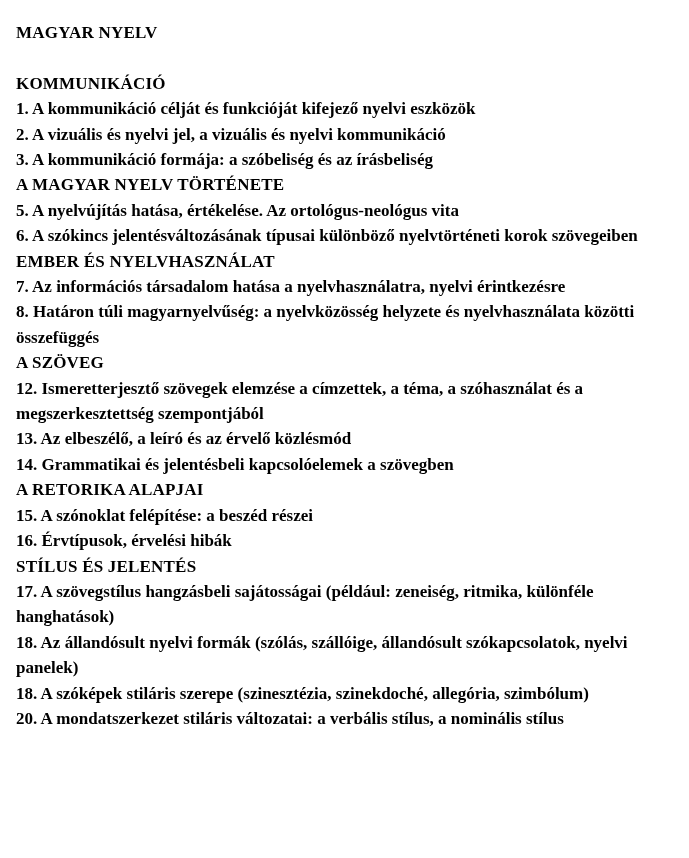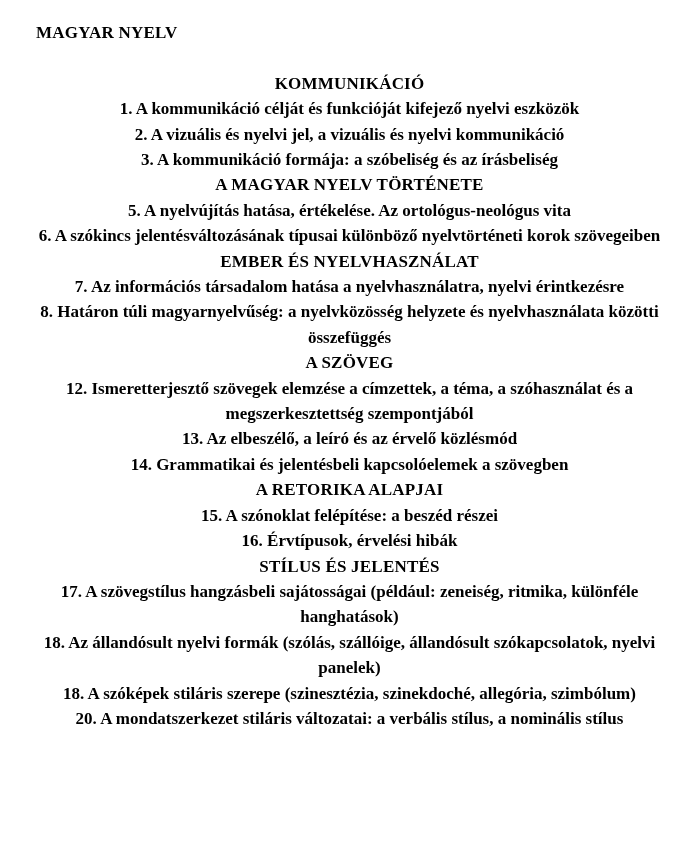--- a/index.html
+++ b/index.html
@@ -11,32 +11,31 @@
     width: 689px;
     height: 858px;
     overflow: hidden;
     font-family: "Liberation Serif", "DejaVu Serif", serif;
     color: #000000;
   }
   .page {
     box-sizing: border-box;
     width: 689px;
     height: 858px;
-    padding: 20px 26px 0 36px;
+    padding: 20px 26px 0 16px;
   }
   .doc-title {
     font-size: 17px;
     line-height: 25.4px;
     font-weight: bold;
     margin: 0 0 25.4px 0;
     letter-spacing: 0.2px;
   }
   .section {
     margin: 0;
-    text-align: center;
   }
   .section-heading {
     font-size: 17px;
     line-height: 25.4px;
     font-weight: bold;
     margin: 0;
     letter-spacing: 0.2px;
   }
   .topic {
     font-size: 17px;

